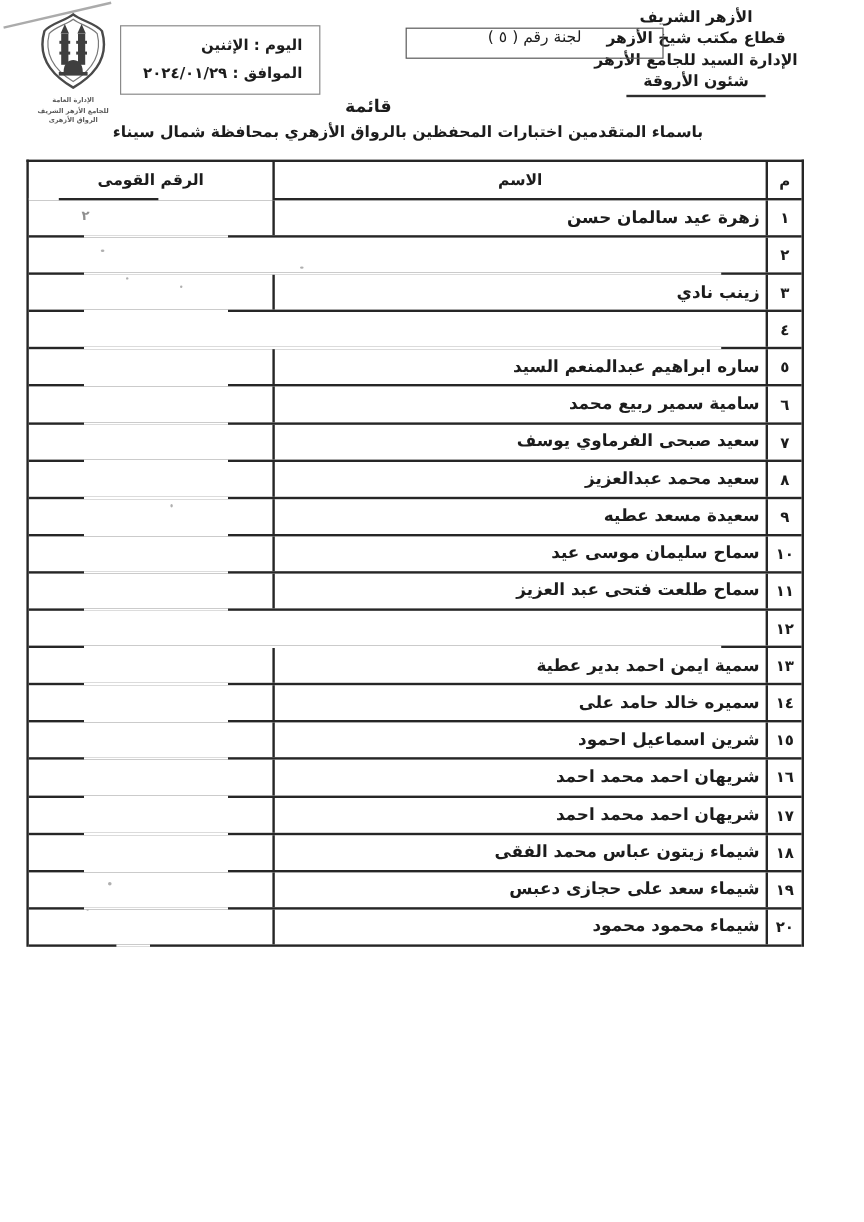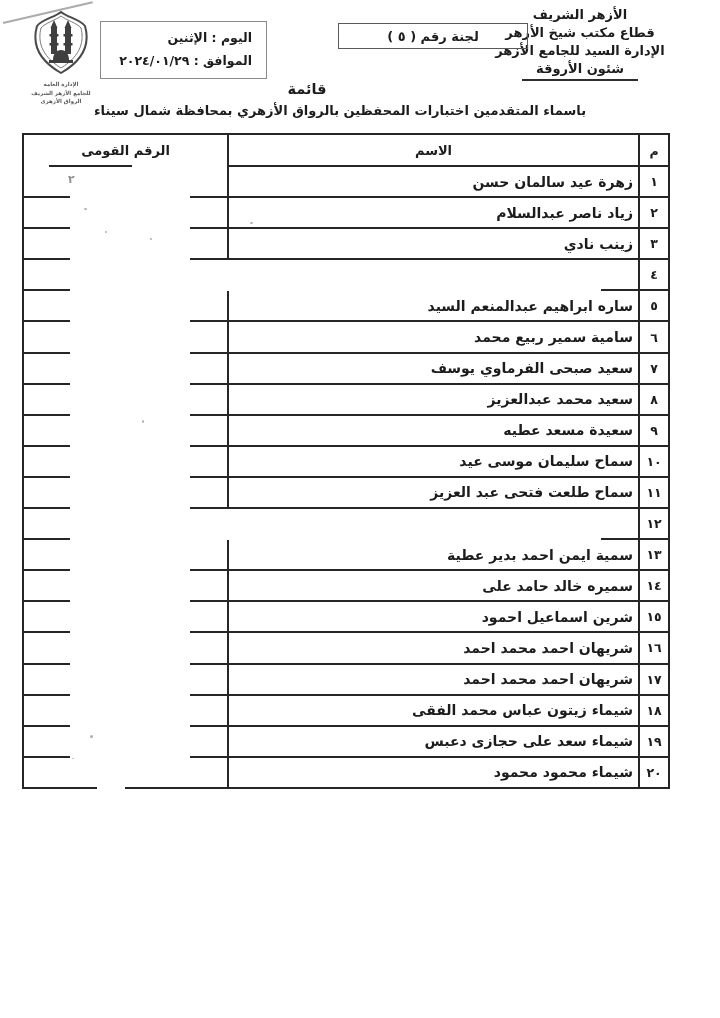--- a/index.html
+++ b/index.html
@@ -11,23 +11,23 @@
   }
   .abs { position:absolute; }
 
   
   .org { left:488px; top:6px; width:184px; text-align:center;
          font-size:13px; font-weight:bold; line-height:1.38; }
   .org-line { display:block; }
   .org-underline { display:inline-block; border-bottom:2px solid #2e2e2e; padding:0 14px 1px; }
 
   
-  .committee { left:338px; top:23px; width:190px; height:26px;
-               border:1.5px solid #5a5a5a; display:flex; align-items:center;
-               justify-content:center; font-size:13px; font-weight:bold; letter-spacing:1px; }
+  .committee { left:338px; top:23px; width:215px; height:26px;
+               border:1.5px solid #5a5a5a; display:flex; align-items:flex-start;
+               justify-content:center; font-size:13px; font-weight:normal; letter-spacing:1px; }
 
   
   .datebox { left:100px; top:21px; width:167px; height:58px;
              border:1.5px solid #8a8a8a; padding:5px 14px 0 6px;
              font-size:12.5px; font-weight:bold; line-height:1.8; }
 
   
   .logo { left:18px; top:10px; width:86px; text-align:center; }
   .logo-caption { font-size:5.5px; font-weight:bold; color:#3d3d3d;
                   line-height:1.55; opacity:.85; }
@@ -131,21 +131,20 @@
 
   <div class="trow">
     <div class="cell num">١</div>
     <div class="cell name">زهرة عيد سالمان حسن</div>
     <div class="cell idc">
         <span class="idv">٢</span>
       </div>
   </div>
   <div class="trow">
     <div class="cell num">٢</div>
-    <div class="cell name">زياد ناصر عبدالسلام</div>
     <div class="cell idc">
         <span class="idv"></span>
       </div>
   </div>
   <div class="trow">
     <div class="cell num">٣</div>
     <div class="cell name">زينب نادي</div>
     <div class="cell idc">
         <span class="idv"></span>
       </div>

